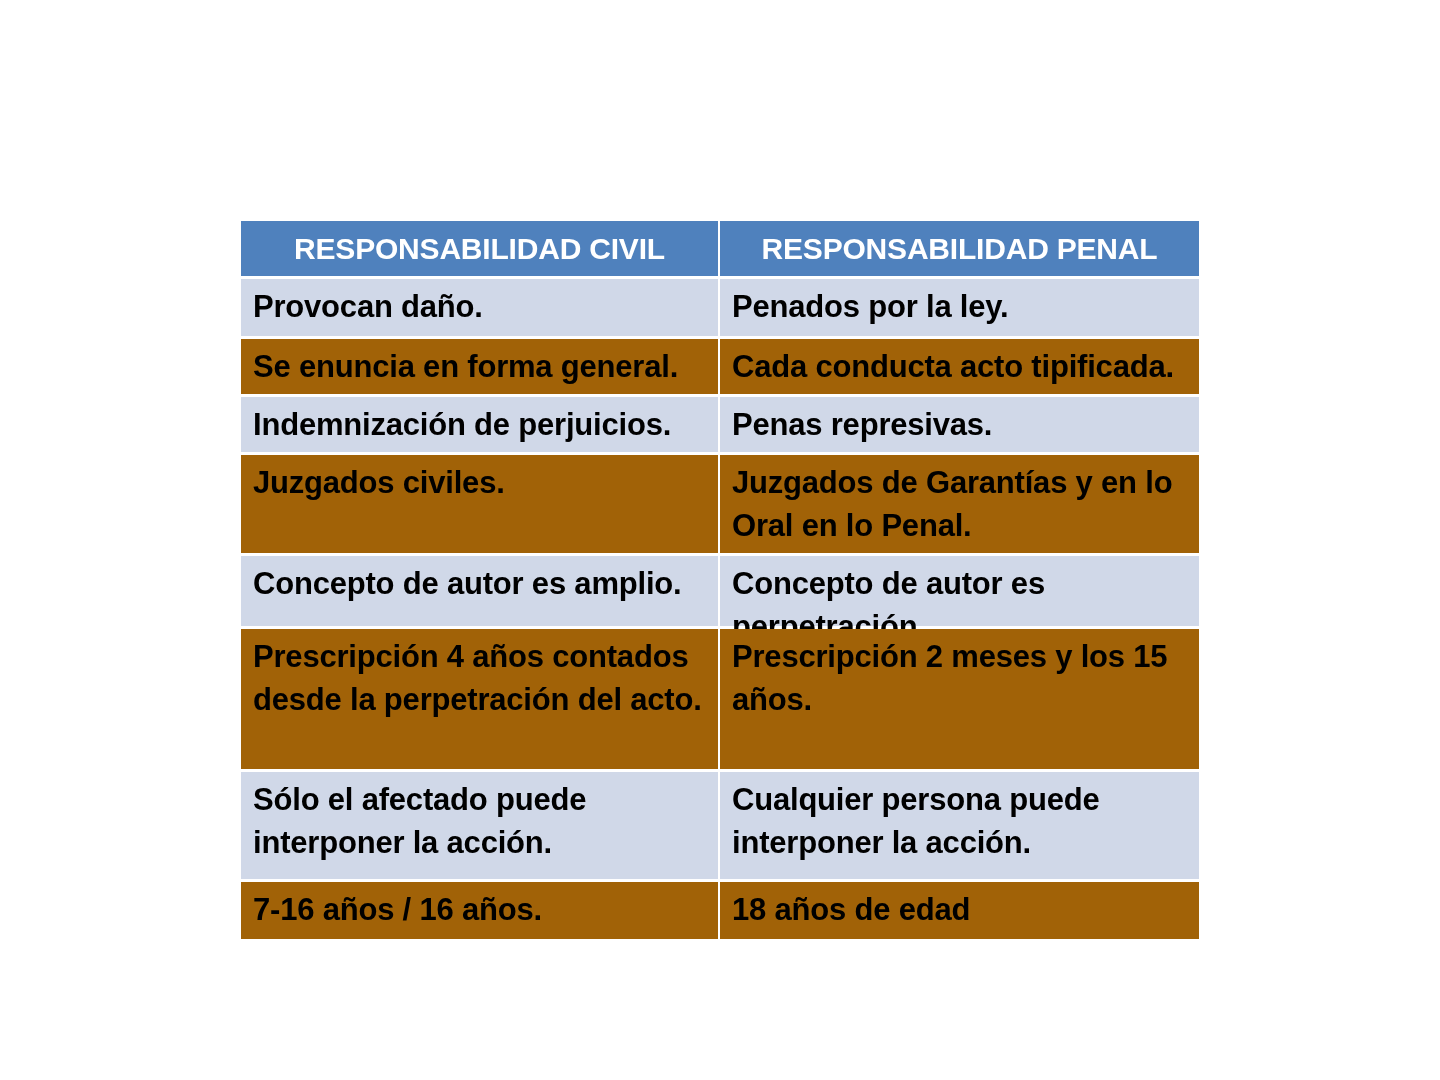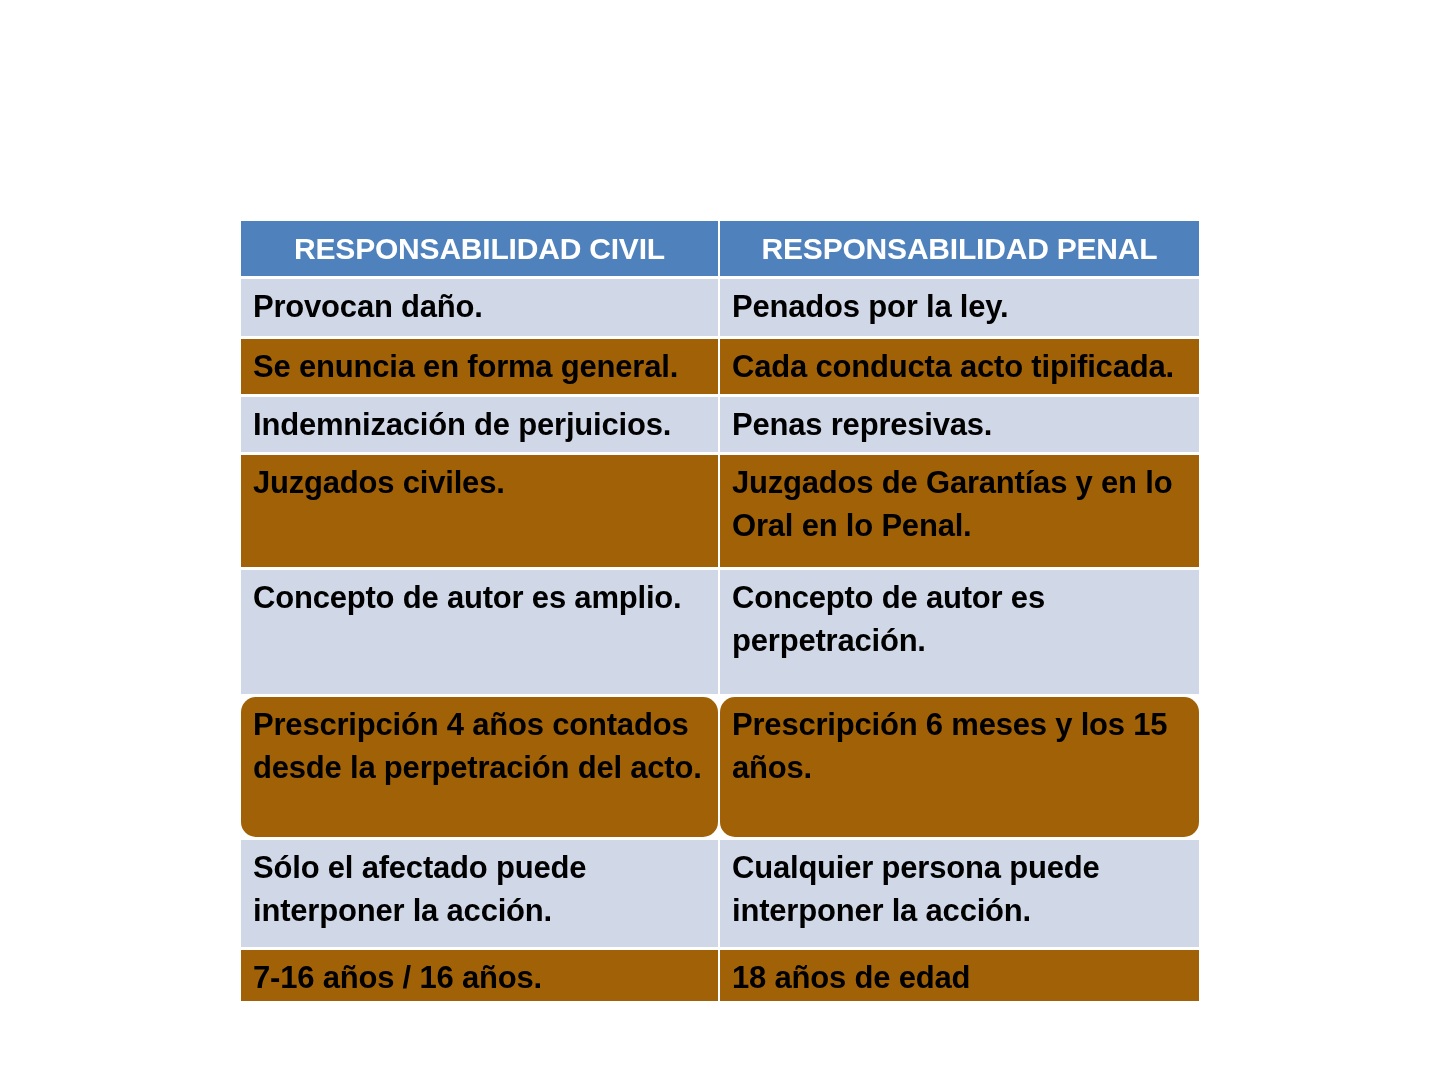--- a/index.html
+++ b/index.html
@@ -47,25 +47,25 @@
       height: 55px;
       padding: 6px 8px 0 8px;
       font-size: 30px;
       line-height: 43px;
     }
     .row-odd  { background: #D0D8E8; }
     .row-even { background: #a16207; }
     .h1 { height: 57px; }
     .h2 { height: 55px; }
     .h3 { height: 55px; }
-    .h4 { height: 112px; }
-    .h5 { height: 124px; }
-    .h6 { height: 140px; border-radius: 15px; }
+    .h4 { height: 98px; }
+    .h5 { height: 70px; }
+    .h6 { height: 140px; }
     .h7 { height: 107px; }
-    .h8 { height: 51px; }
+    .h8 { height: 57px; }
   </style>
 </head>
 <body>
 
 <div class="slide">
   <div class="table">
 
     <div class="cell head">RESPONSABILIDAD CIVIL</div>
     <div class="cell head">RESPONSABILIDAD PENAL</div>
 
@@ -78,21 +78,21 @@
     <div class="cell row-odd h3">Indemnización de perjuicios.</div>
     <div class="cell row-odd h3">Penas represivas.</div>
 
     <div class="cell row-even h4">Juzgados civiles.</div>
     <div class="cell row-even h4">Juzgados de Garantías y en lo Oral en lo Penal.</div>
 
     <div class="cell row-odd h5">Concepto de autor es amplio.</div>
     <div class="cell row-odd h5">Concepto de autor es perpetración.</div>
 
     <div class="cell row-even h6">Prescripción 4 años contados desde la perpetración del acto.</div>
-    <div class="cell row-even h6">Prescripción 6 meses y los 15 años.</div>
+    <div class="cell row-even h6">Prescripción 2 meses y los 15 años.</div>
 
     <div class="cell row-odd h7">Sólo el afectado puede interponer la acción.</div>
     <div class="cell row-odd h7">Cualquier persona puede interponer la acción.</div>
 
     <div class="cell row-even h8">7-16 años / 16 años.</div>
     <div class="cell row-even h8">18 años de edad</div>
   </div>
 </div>
 
 </body></html>

